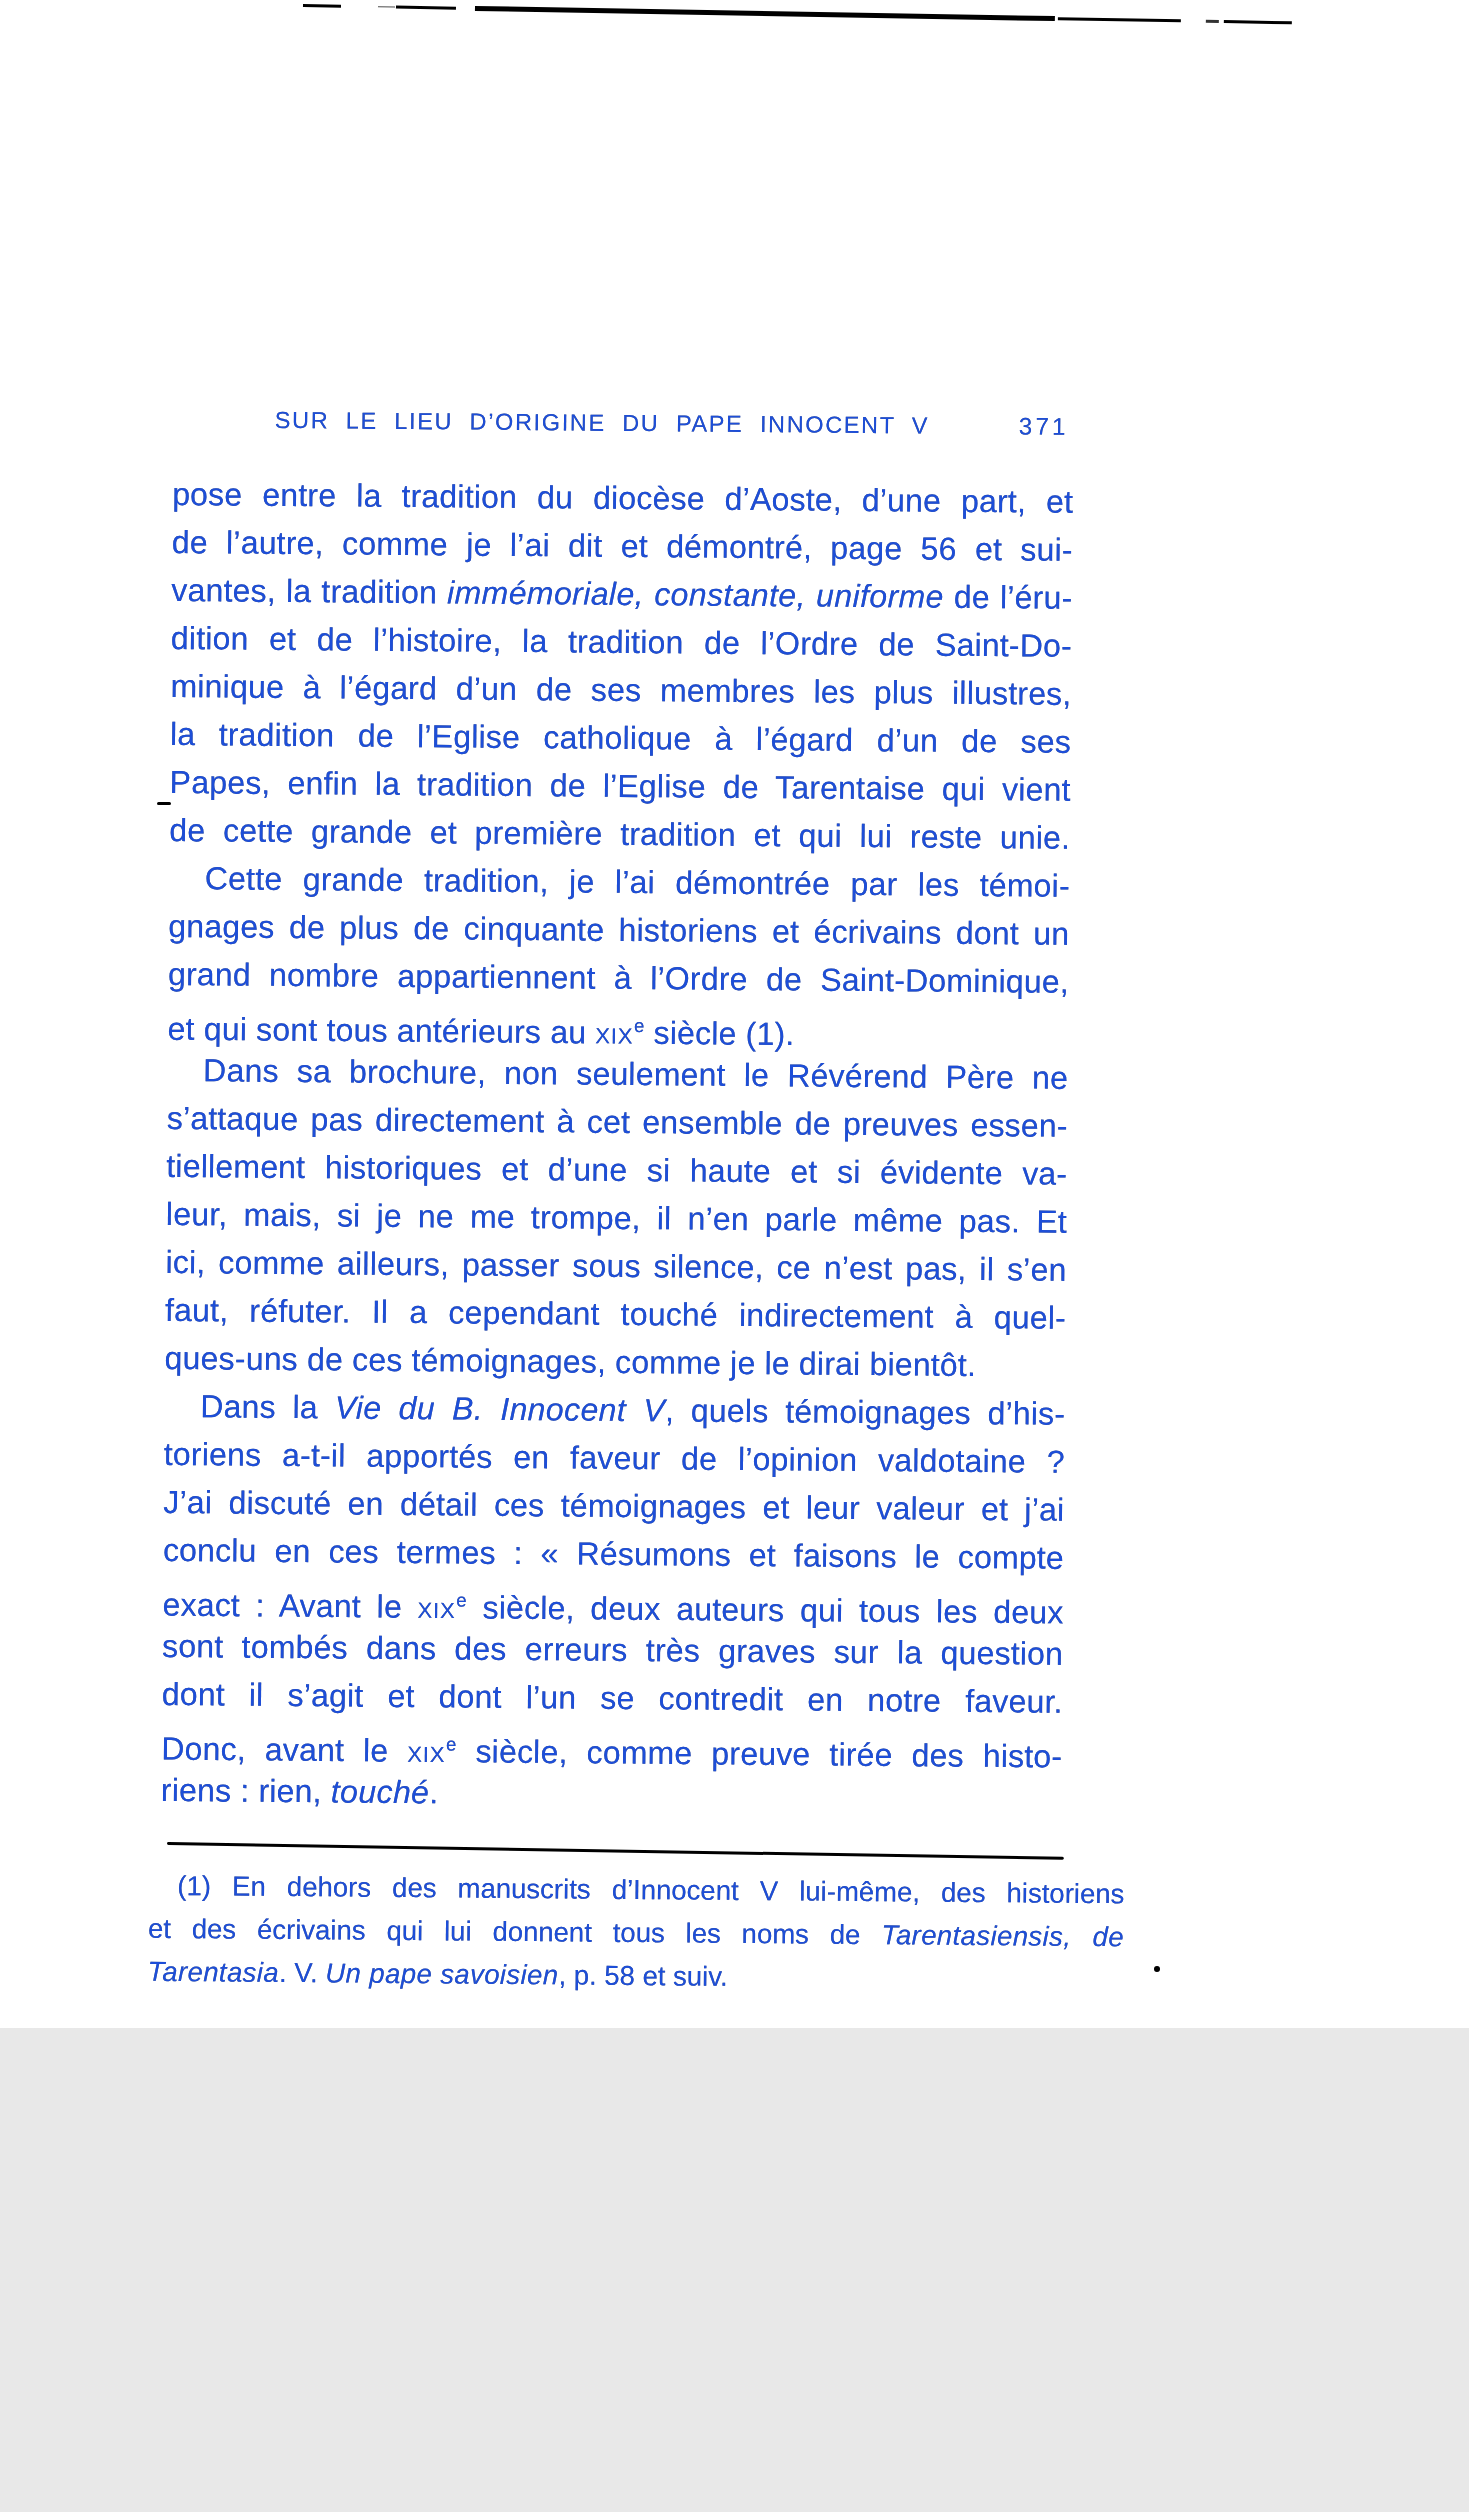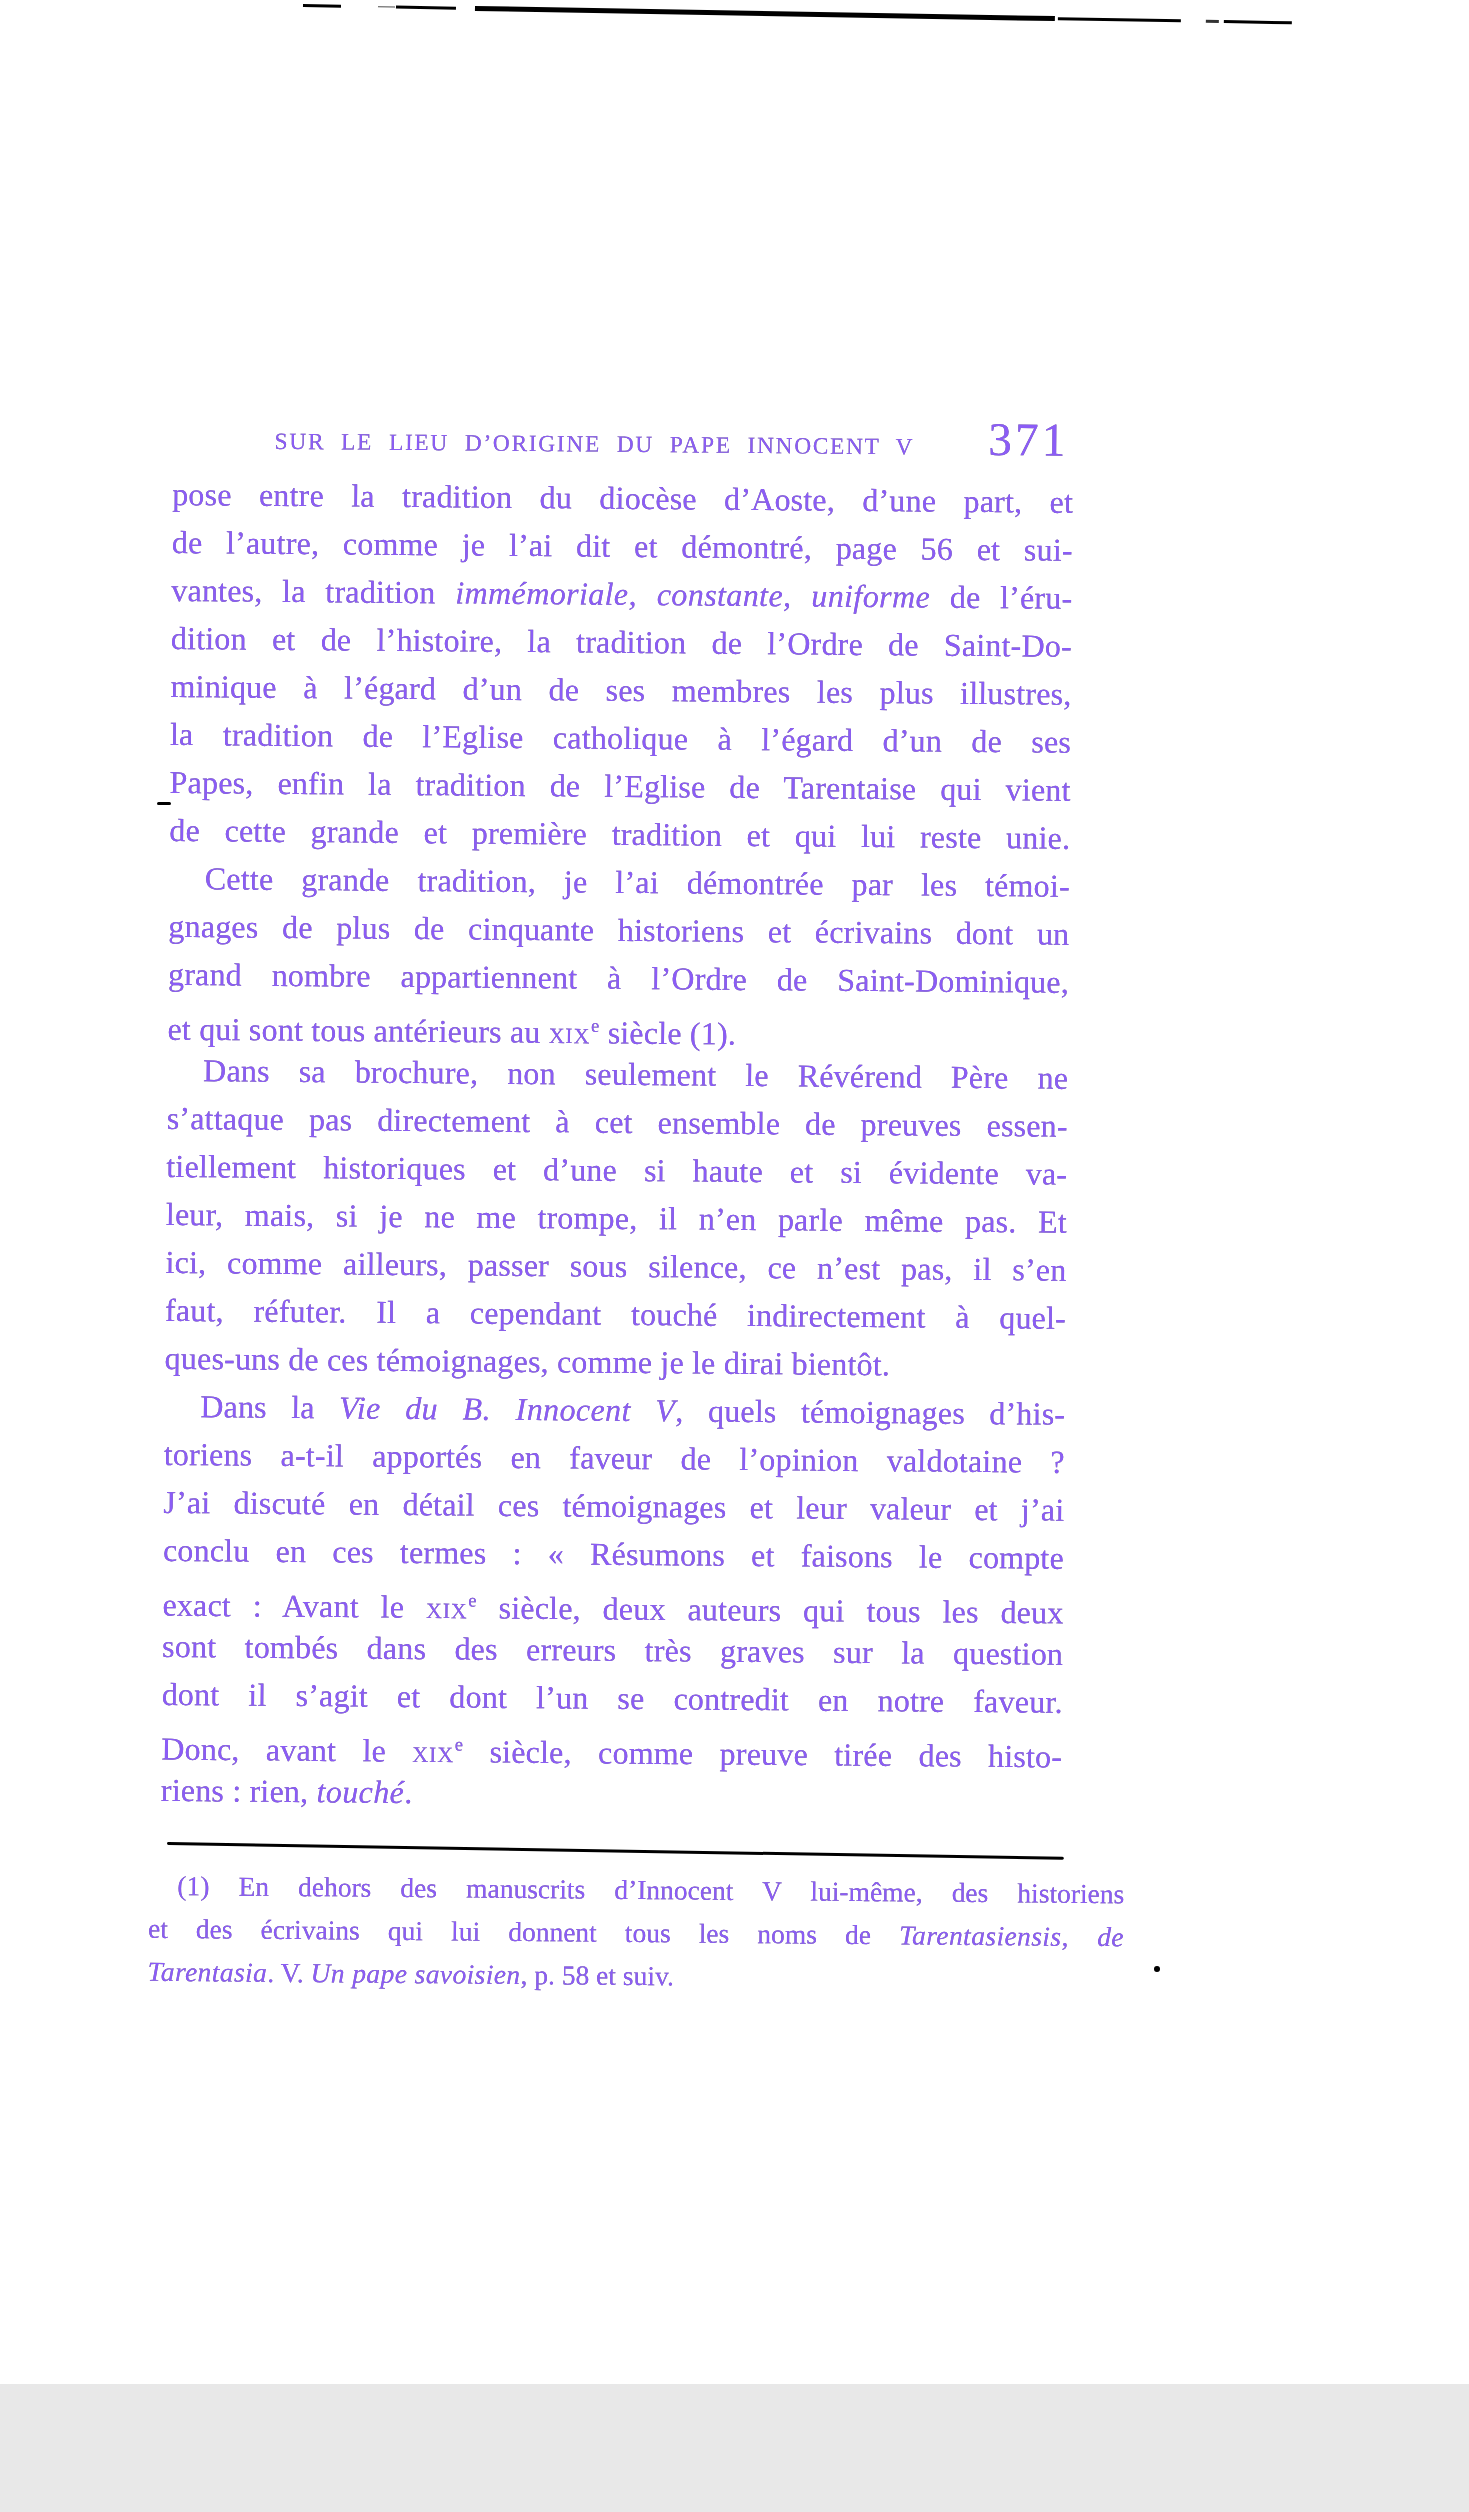--- a/index.html
+++ b/index.html
@@ -1,22 +1,22 @@
 <!DOCTYPE html>
 <html lang="fr" style="font-size:13.3px"><head>
 <meta charset="utf-8">
 <style>
   html, body { margin: 0; padding: 0; background: #e8e8e8; }
   #page {
     position: relative;
-    width: 1470px; height: 2384px;
+    width: 1470px; height: 2028px;
     background: #ffffff;
     overflow: hidden;
-    font-family: Liberation Serif, serif;
-    color: #8b5cf6;
+    font-family: Liberation Sans, sans-serif;
+    color: #1d4ed8;
   }
   
   #content {
     position: absolute;
     left: 173px; top: 405px;
     width: 901px;
     transform: rotate(0.5deg);
     transform-origin: 0 0;
     text-shadow: 0 0 0.5px rgba(0,0,0,0.55);
   }
@@ -28,21 +28,21 @@
     margin-bottom: 25px;
     height: 40px;
   }
   #head-title {
     font-size: 23.4px;
     letter-spacing: 1.7px;
     word-spacing: 8.3px;
     white-space: nowrap;
   }
   #head-folio {
-    font-size: 47px;
+    font-size: 24px;
     letter-spacing: 3.3px;
     margin-right: 5px;
   }
   #body-text { font-size: 32px; line-height: 48px; letter-spacing: 0.2px; }
   .para { margin: 0; }
   .line {
     text-align: justify;
     text-align-last: justify;
     height: 48px;
     white-space: normal;

